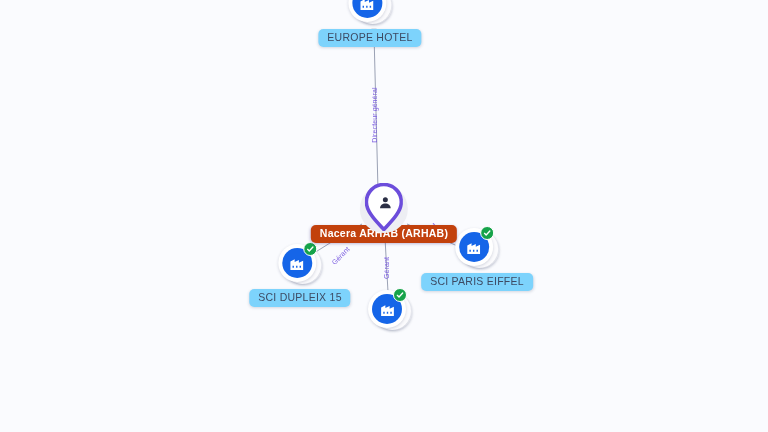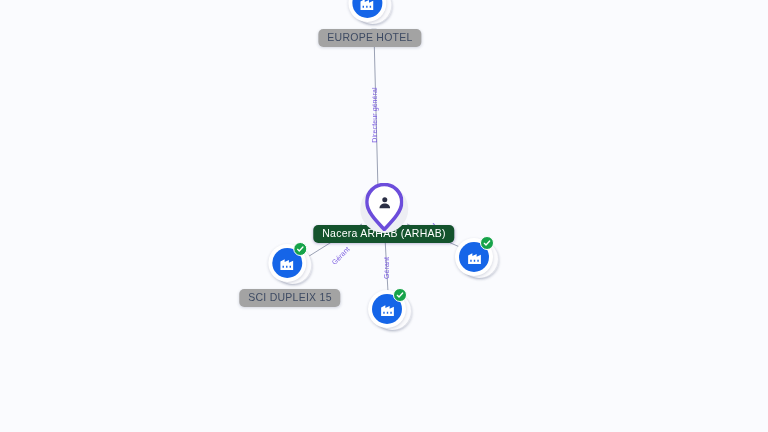--- a/index.html
+++ b/index.html
@@ -127,28 +127,29 @@
   .node-label {
     margin-top: 2px;
     padding: 3px 9px 4px 9px;
     border-radius: 5px;
     font-size: 10.5px;
     line-height: 11px;
     letter-spacing: 0.25px;
     white-space: nowrap;
   }
   .node-label.plain {
-    background: #a3a3a3;
+    background: #7dd3fc;
     color: #3d4a63;
     box-shadow: 0 1px 3px rgba(40, 50, 90, 0.18);
   }
   .node-label.accent {
-    background: #14532d;
+    background: #c2410c;
     color: #ffffff;
     box-shadow: 0 1px 3px rgba(60, 40, 130, 0.30);
+    font-weight: bold;
   }
 
   
   .edge-label {
     position: absolute;
     font-size: 7px;
     line-height: 8px;
     letter-spacing: 0.1px;
     color: #7a5ce0;
     white-space: nowrap;
@@ -189,21 +190,21 @@
       <div class="company-icon">
         <svg width="17" height="17" viewBox="0 0 24 24" fill="#ffffff">
           <path d="M3 21V9l6-3v4l6-3v4l6-3v13H3zm3-3h2v-3H6v3zm5 0h2v-3h-2v3zm5 0h2v-3h-2v3z"></path>
         </svg>
       </div>
 
     </div>
     <div class="node-label plain">EUROPE HOTEL</div>
   </div>
 
-  <div class="node" style="left:290px; top:275px;text-align:center;">
+  <div class="node" style="left:300px; top:275px;text-align:center;">
     <div class="company-stack">
       <div class="disc back2"></div>
       <div class="disc back1"></div>
       <div class="disc front"></div>
       <div class="company-icon">
         <svg width="17" height="17" viewBox="0 0 24 24" fill="#ffffff">
           <path d="M3 21V9l6-3v4l6-3v4l6-3v13H3zm3-3h2v-3H6v3zm5 0h2v-3h-2v3zm5 0h2v-3h-2v3z"></path>
         </svg>
       </div>
       <div class="verified-badge">
@@ -242,20 +243,21 @@
         <svg width="17" height="17" viewBox="0 0 24 24" fill="#ffffff">
           <path d="M3 21V9l6-3v4l6-3v4l6-3v13H3zm3-3h2v-3H6v3zm5 0h2v-3h-2v3zm5 0h2v-3h-2v3z"></path>
         </svg>
       </div>
       <div class="verified-badge">
         <svg width="8" height="8" viewBox="0 0 24 24" fill="none" stroke="#ffffff" stroke-width="4" stroke-linecap="round" stroke-linejoin="round">
           <path d="M4 13l5 5L20 6"></path>
         </svg>
       </div>
     </div>
+    <div class="node-label plain">SCI PARIS EIFFEL</div>
   </div>
 
   <div class="node" style="left:384px; top:213px; z-index:5;">
     <div class="person-pin">
       <div class="person-halo"></div>
       <svg class="pin-svg" width="38" height="48" viewBox="0 0 38 48">
         <path d="M19 1.5 C9.3 1.5 1.5 9.3 1.5 19 C1.5 29 12 39 19 46.5 C26 39 36.5 29 36.5 19 C36.5 9.3 28.7 1.5 19 1.5 Z" fill="#ffffff" stroke="#6c4ddb" stroke-width="3.6"></path>
       </svg>
       <div class="person-glyph">
         <svg width="15" height="15" viewBox="0 0 24 24" fill="#2b2f45">

